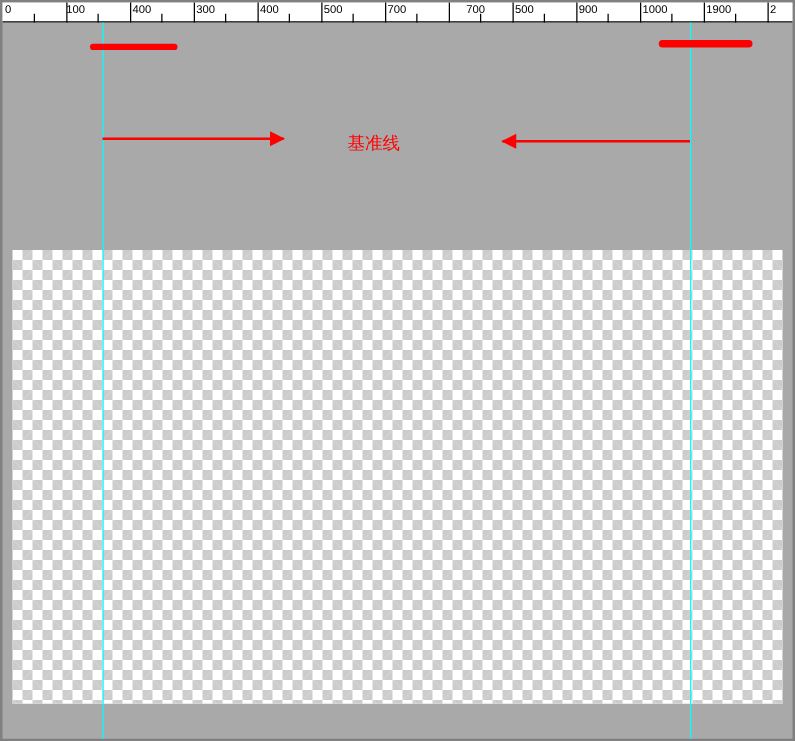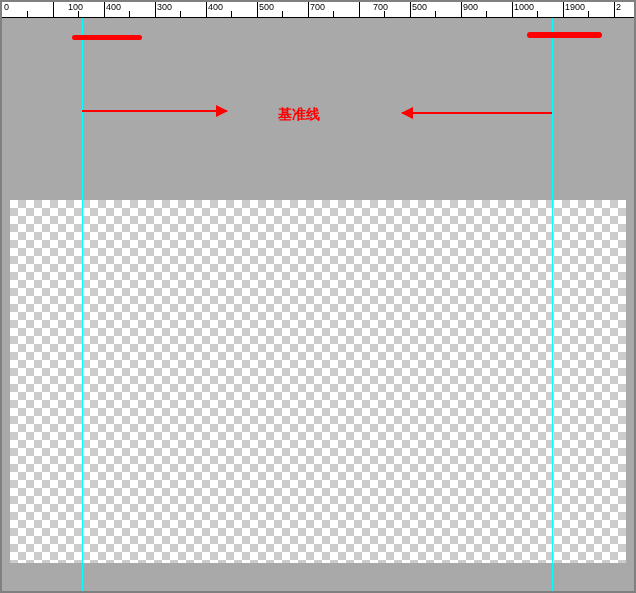--- a/index.html
+++ b/index.html
@@ -115,32 +115,32 @@
       border-right: 12px solid #ff0000;
       border-top: 6px solid transparent;
       border-bottom: 6px solid transparent;
     }
     .annotation-label {
       position: absolute;
       top: 104px;
       left: 276px;
       color: #ff0000;
       font-size: 14px;
-      font-weight: bold;
+      font-weight: normal;
     }
   </style>
 </head>
 <body>
 
 <div class="canvas-area">
   <div class="ruler">
     <span class="ruler-label" style="left:2px">0</span>
     <div class="ruler-tick-minor" style="left:25px"></div>
     <div class="ruler-tick-major" style="left:51px"></div>
-    <span class="ruler-label" style="left:66px">100</span>
+    <span class="ruler-label" style="left:51px">100</span>
     <div class="ruler-tick-minor" style="left:76px"></div>
     <div class="ruler-tick-major" style="left:102px"></div>
     <span class="ruler-label" style="left:104px">400</span>
     <div class="ruler-tick-minor" style="left:127px"></div>
     <div class="ruler-tick-major" style="left:153px"></div>
     <span class="ruler-label" style="left:155px">300</span>
     <div class="ruler-tick-minor" style="left:178px"></div>
     <div class="ruler-tick-major" style="left:204px"></div>
     <span class="ruler-label" style="left:206px">400</span>
     <div class="ruler-tick-minor" style="left:229px"></div>

